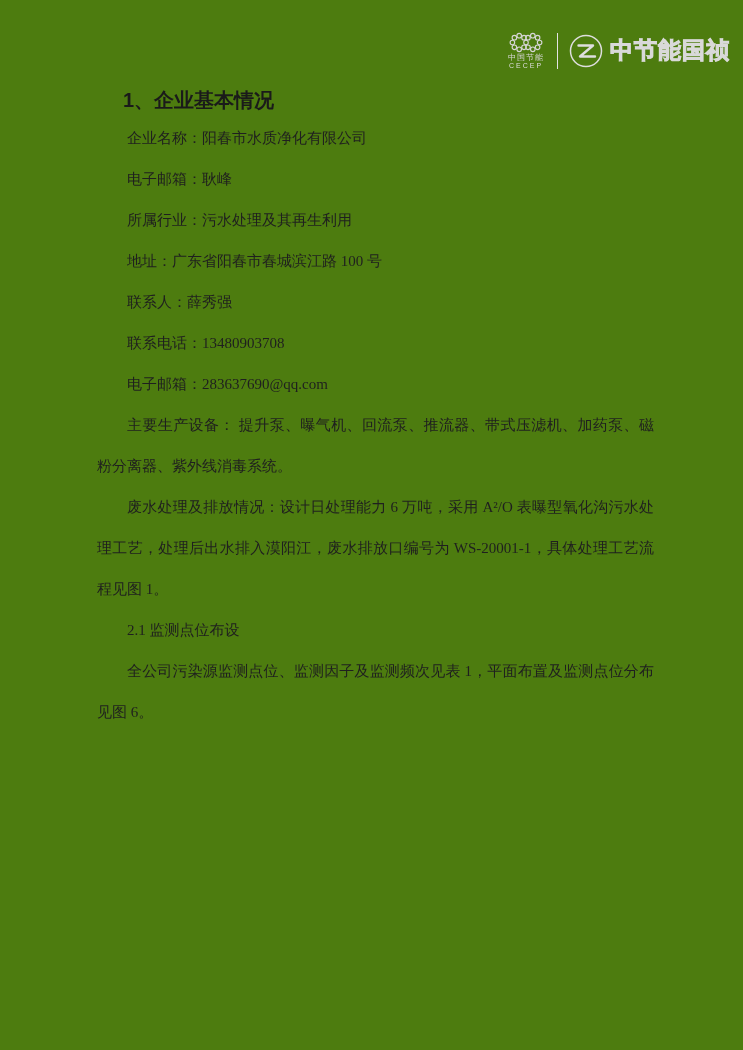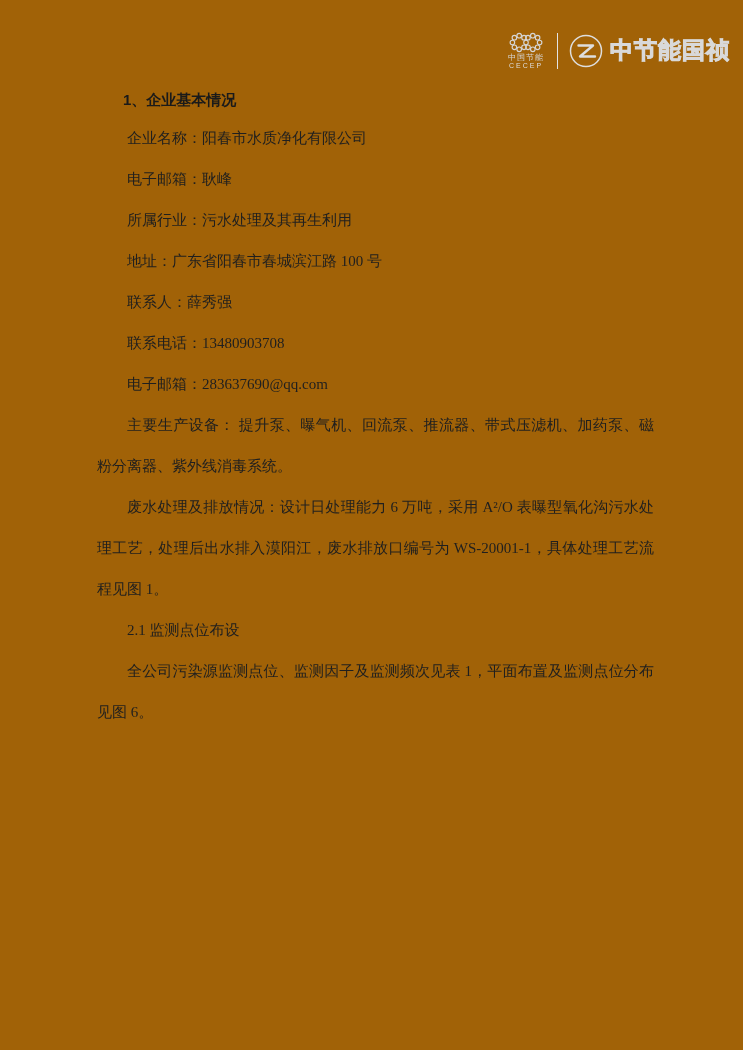--- a/index.html
+++ b/index.html
@@ -1,20 +1,20 @@
 <!DOCTYPE html>
 <html><head>
 <meta charset="utf-8">
 <style>
   html, body { margin: 0; padding: 0; background: #ffffff; }
   .page {
     position: relative;
     width: 743px;
     height: 1050px;
-    background: #a16207;
+    background: #4d7c0f;
     overflow: hidden;
     font-family: "Liberation Serif", "DejaVu Serif", serif;
     color: #1f1f1f;
   }
 
   
   .logo {
     position: absolute;
     top: 32px;
     left: 506px;
@@ -63,21 +63,21 @@
     position: absolute;
     left: 97px;
     top: 90px;
     width: 557px;
     font-size: 15px;
     line-height: 41px;
     text-align: justify;
   }
   .sec1-heading {
     font-family: "Liberation Sans", "DejaVu Sans", sans-serif;
-    font-size: 15px;
+    font-size: 20px;
     font-weight: 700;
     color: #1a1a1a;
     line-height: 20px;
     margin: 0 0 0 26px;
     text-align: left;
   }
   .doc-body p { margin: 0; text-indent: 30px; }
   .doc-body p.first-field { margin-top: 8px; }
   .plain-heading { text-align: left; }
 </style>

